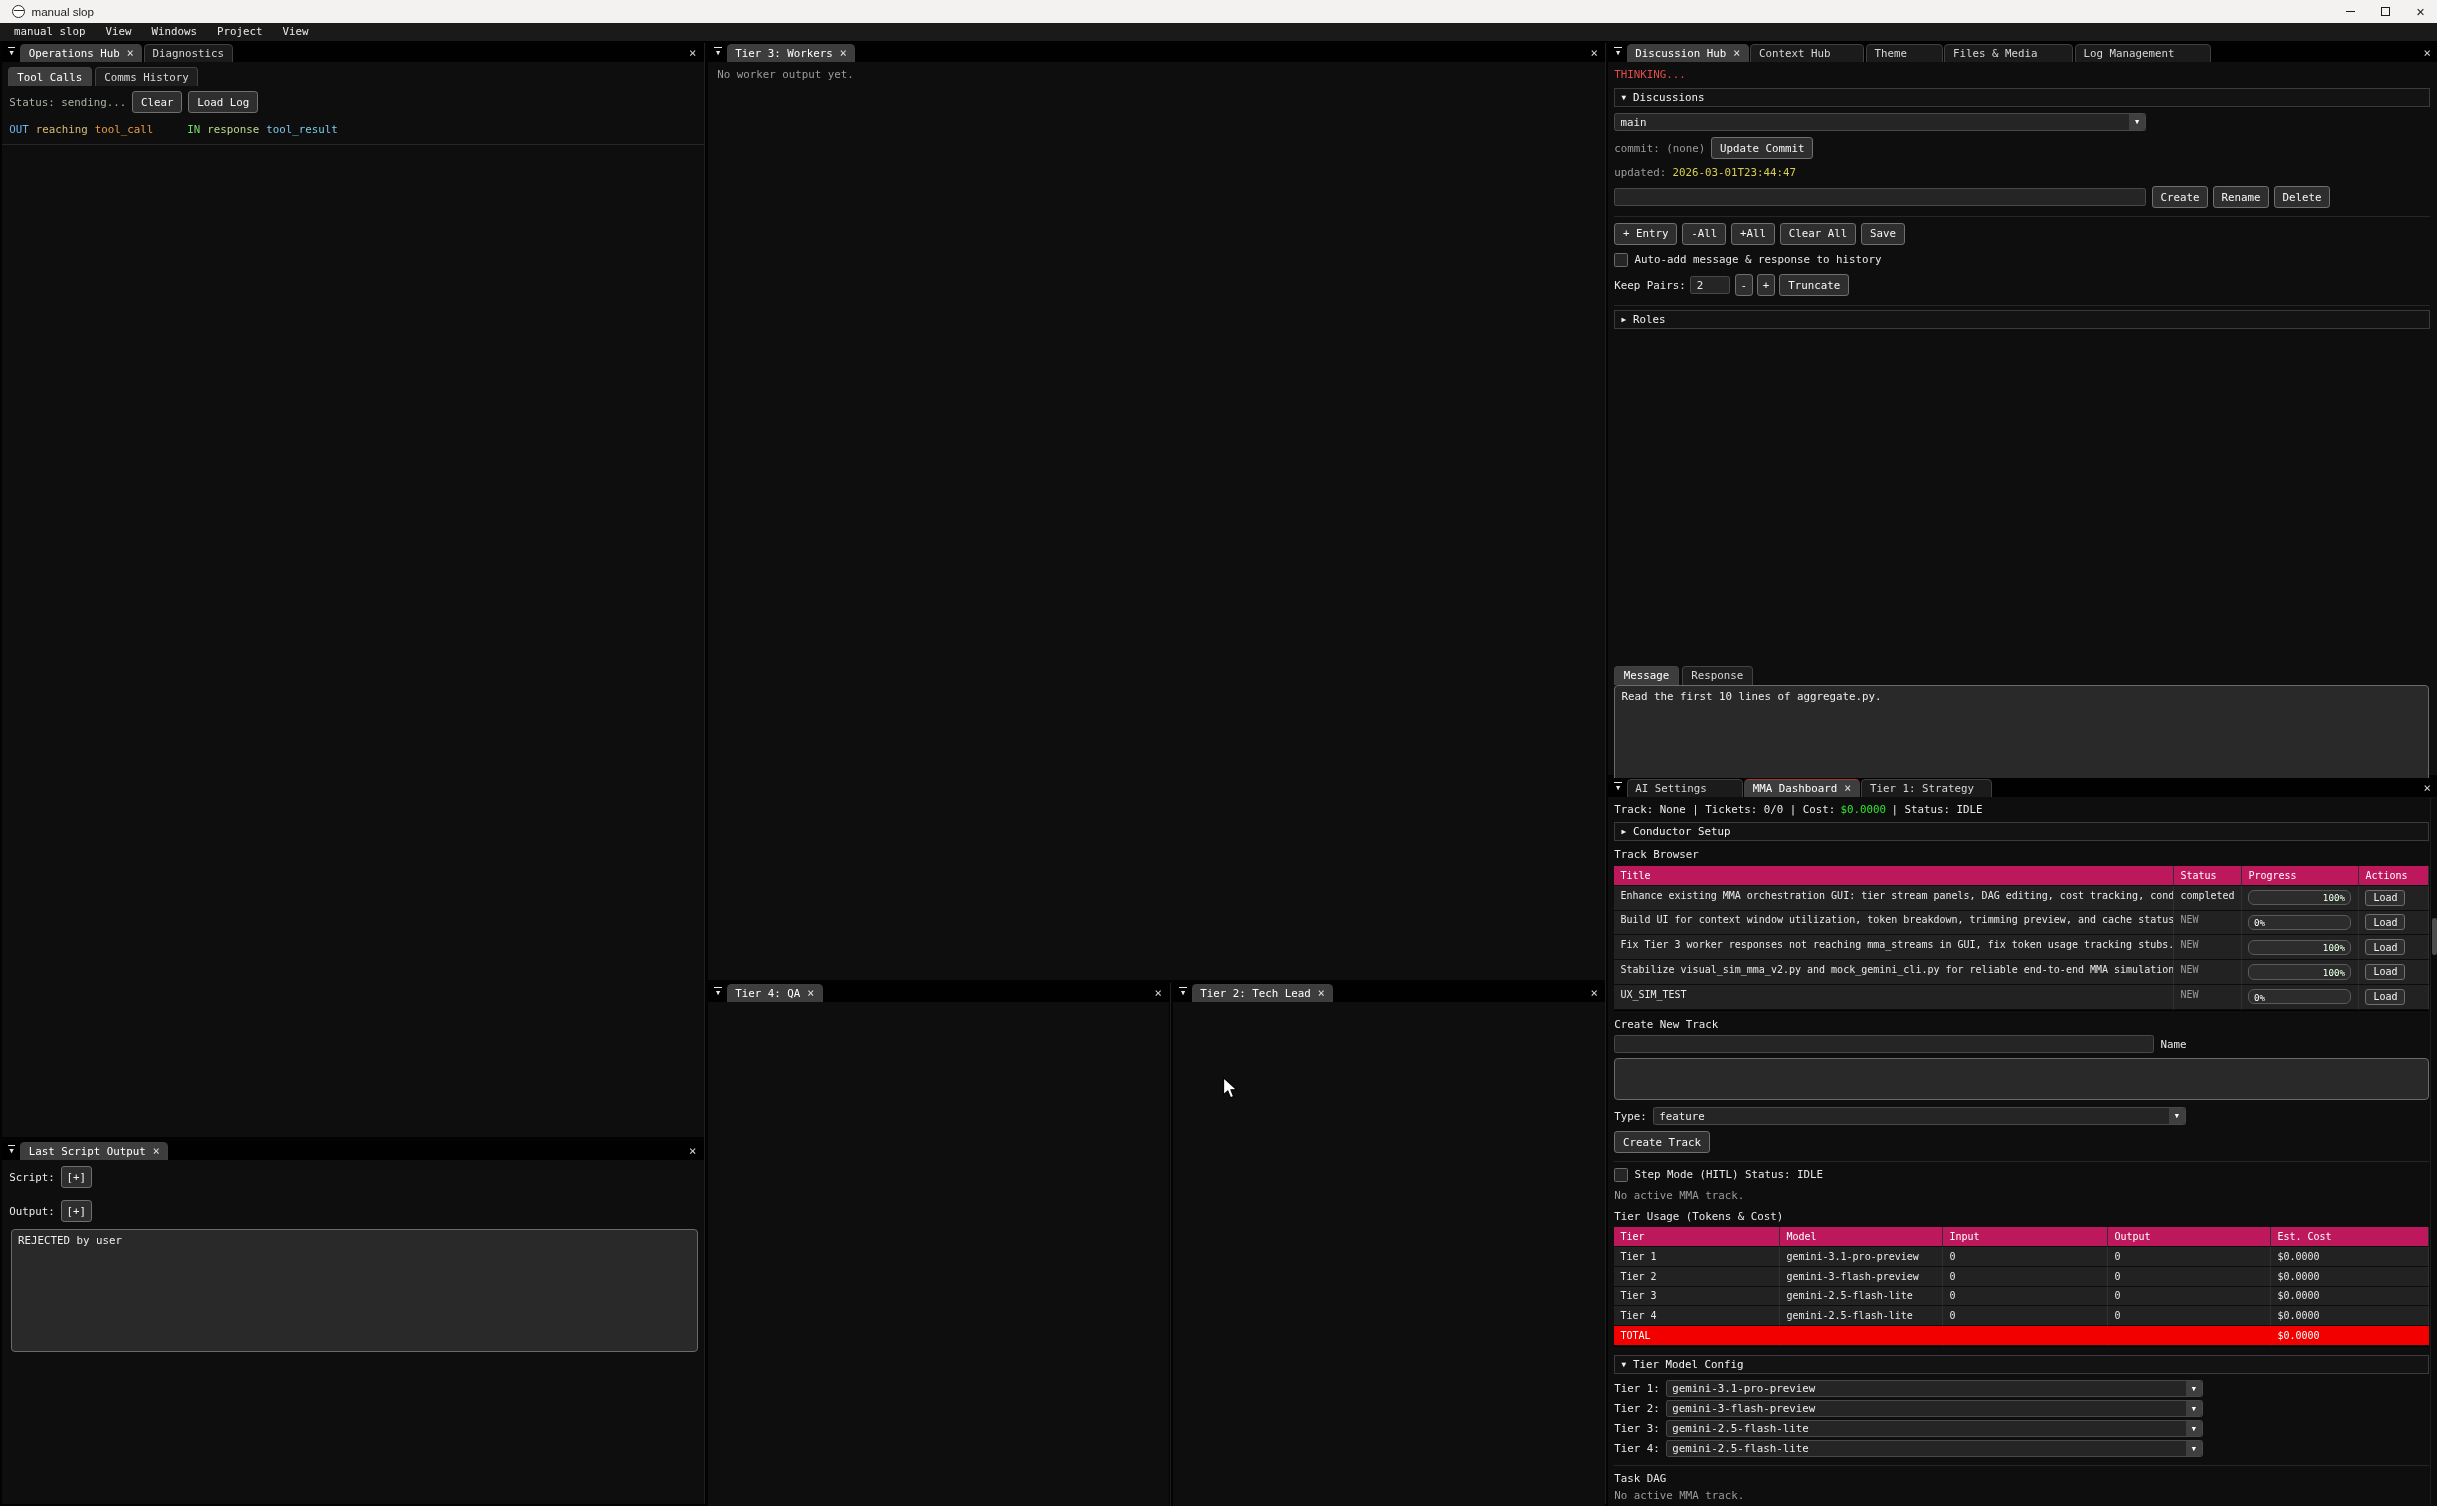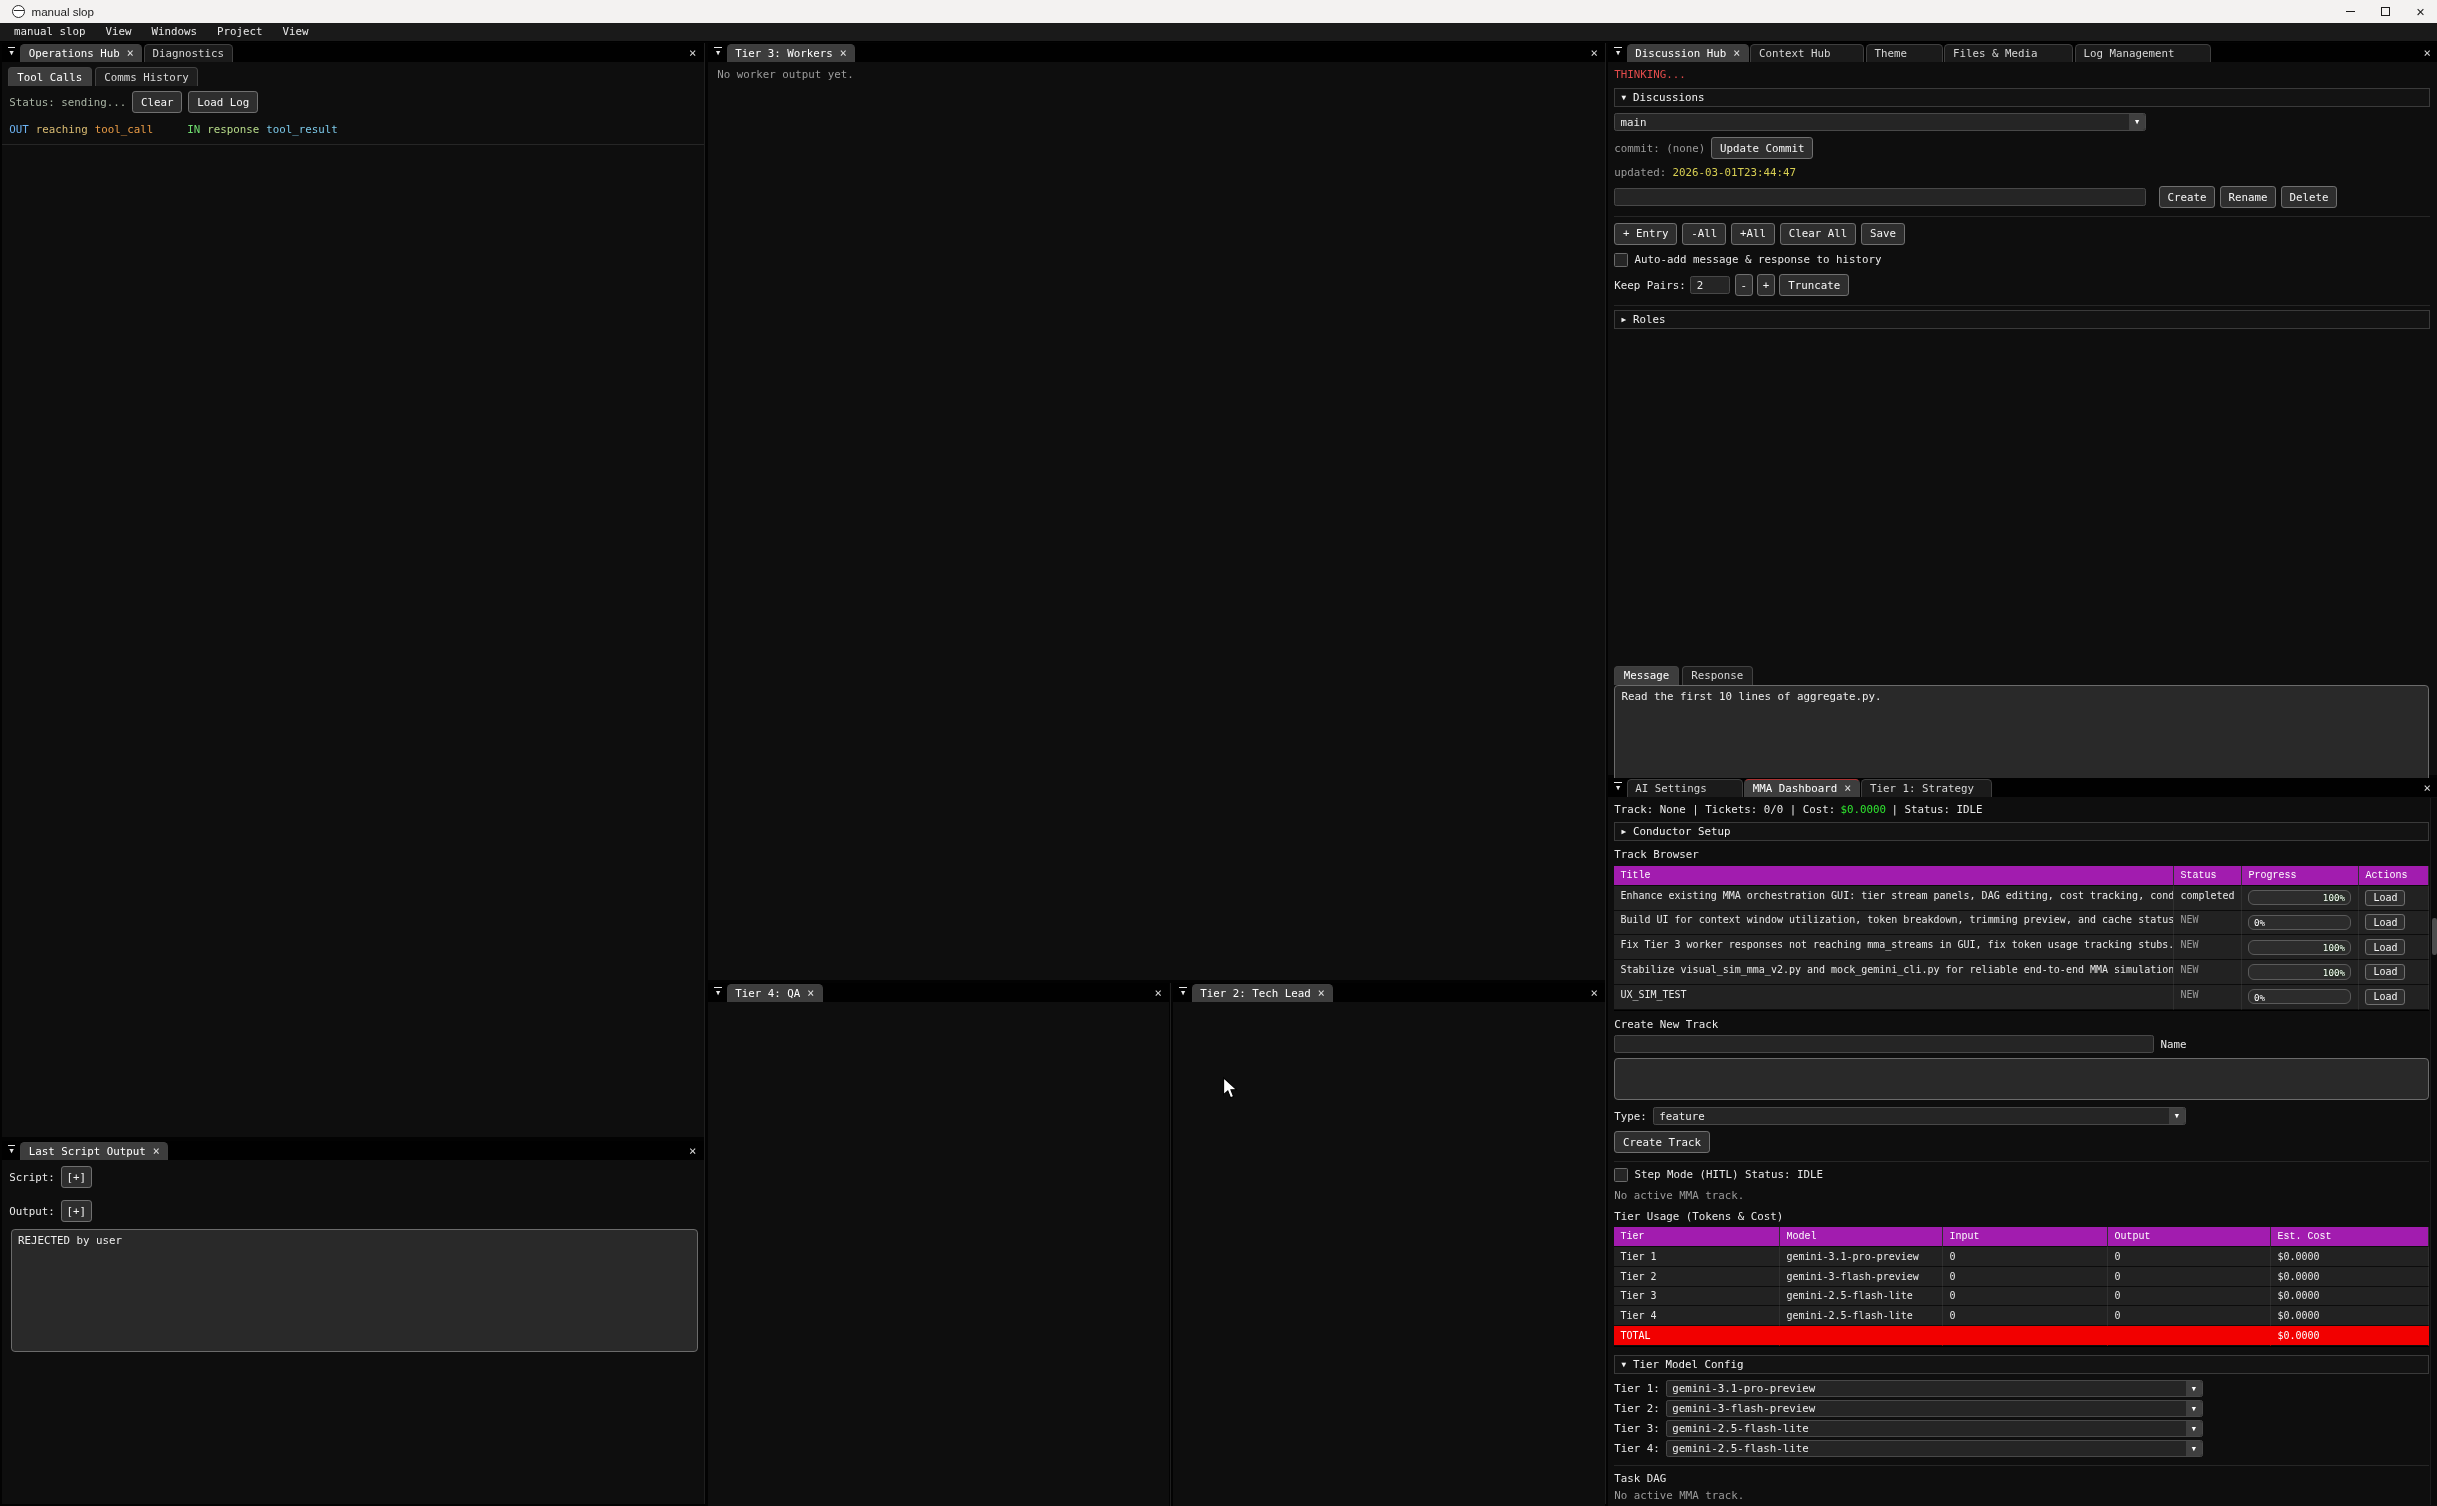--- a/index.html
+++ b/index.html
@@ -48,21 +48,21 @@
   .chead { height:19px; background:#131313; border:0.8px solid #3a3a3a; display:flex; align-items:center; gap:7px;
     padding:0 6.2px; color:#f2f2f2; }
   .chead .arr { font-size:7.7px; }
   .checkbox { width:14px; height:14px; background:#252525; border:0.8px solid #6a6a6a; border-radius:1.5px; flex:none; }
   .gray { color:#9a9a9a; }
   .sep { height:0.8px; background:#262626; }
   
   .tbl { display:grid; font-size:10px; border-bottom:0.8px solid #000; }
   .tbl > div { padding:3.9px 6.2px; background:#222222; border-bottom:0.8px solid #0c0c0c; border-right:0.8px solid #303030;
     white-space:nowrap; overflow:hidden; }
-  .tbl > div.hd { background:#a21caf; color:#fff;font-family:Liberation Mono, monospace; }
+  .tbl > div.hd { background:#be185d; color:#fff; }
   .tbl > div.total { background:#f20000; color:#fff; border-right-color:#f20000; }
   .track-tbl { grid-template-columns:560px 68px 117px 1fr; }
   .tier-tbl  { grid-template-columns:166px 163px 165px 163px 1fr; }
   .pbar { position:relative; width:103px; height:15.4px; background:#2c2c2c; border:0.8px solid #5a5a5a; border-radius:6px; overflow:hidden; }
   .pfill { height:100%; background:#2ae300; width:0; }
   .plabel { position:absolute; left:4.6px; top:1.5px; font-size:9.2px; color:#fff; }
   .pbar.filled .plabel { left:auto; right:5.4px; text-shadow:0 0 1.5px #064400; }
   .cell-center { display:flex; align-items:center; }
   .loadbtn { height:16px; padding:0 7px; font-size:10px; }
   
@@ -224,21 +224,21 @@
     <div class="row" style="margin-top:6.2px;">
       <span class="gray">commit: (none)</span>
       <span class="btn">Update Commit</span>
     </div>
     <div class="row" style="margin-top:7px;">
       <span class="gray">updated:</span>
       <span class="yellow">2026-03-01T23:44:47</span>
     </div>
     <div class="row" style="margin-top:7px; gap:4.6px;">
       <input class="input" style="width: 532px;" value="">
-      <span class="btn" style="margin-left:8px;">Create</span>
+      <span class="btn" style="margin-left:1px;">Create</span>
       <span class="btn">Rename</span>
       <span class="btn">Delete</span>
     </div>
     <div class="sep" style="margin-top:7.7px;"></div>
     <div class="row" style="margin-top:6.2px; gap:5.4px;">
       <span class="btn">+ Entry</span>
       <span class="btn">-All</span>
       <span class="btn">+All</span>
       <span class="btn">Clear All</span>
       <span class="btn">Save</span>

